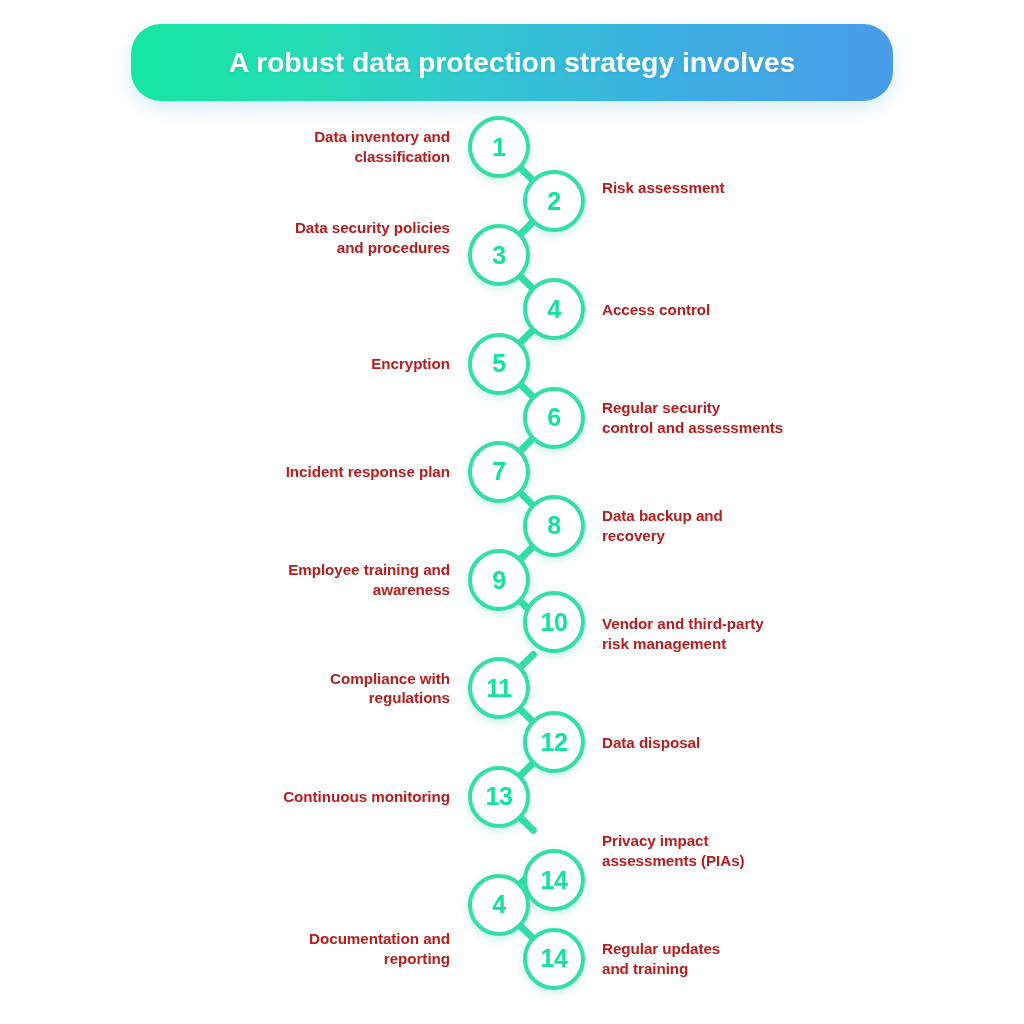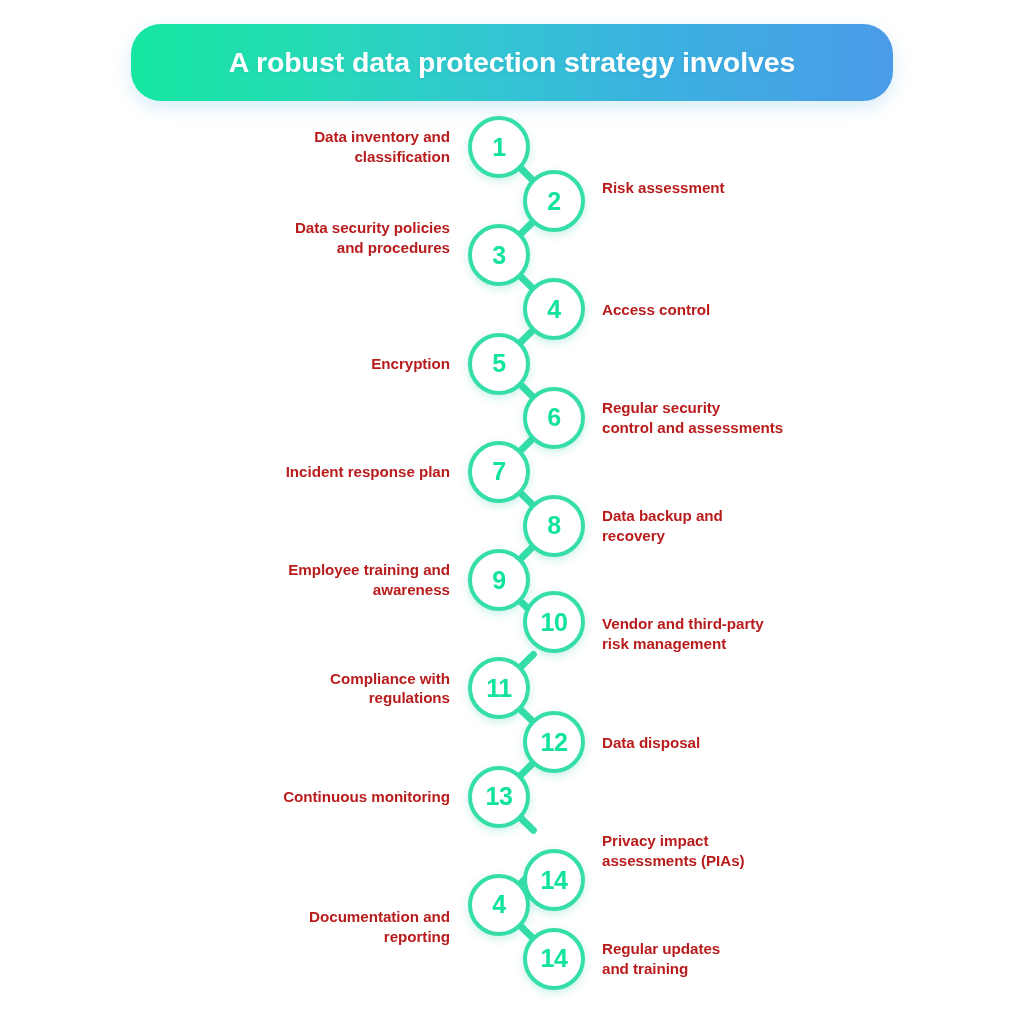--- a/index.html
+++ b/index.html
@@ -221,21 +221,21 @@
         <div class="node" style="left: 523px; top: 849px; justify-content: center;">
           <span class="num">14</span>
         </div>
         <div class="label right" style="left: 602px; top: 830.93px;">Privacy impact
 assessments (PIAs)</div>
       </div>
       <div class="step">
         <div class="node" style="left: 468px; top: 873.82px;">
           <span class="num">4</span>
         </div>
-        <div class="label left" style="right: 574px; top: 907px;">Documentation and
+        <div class="label left" style="right: 574px; top: 929px;">Documentation and
 reporting</div>
       </div>
       <div class="step">
         <div class="node" style="left: 523px; top: 927.95px;">
           <span class="num">14</span>
         </div>
         <div class="label right" style="left: 602px; top: 939.19px;">Regular updates
 and training</div>
       </div>
     </div>

